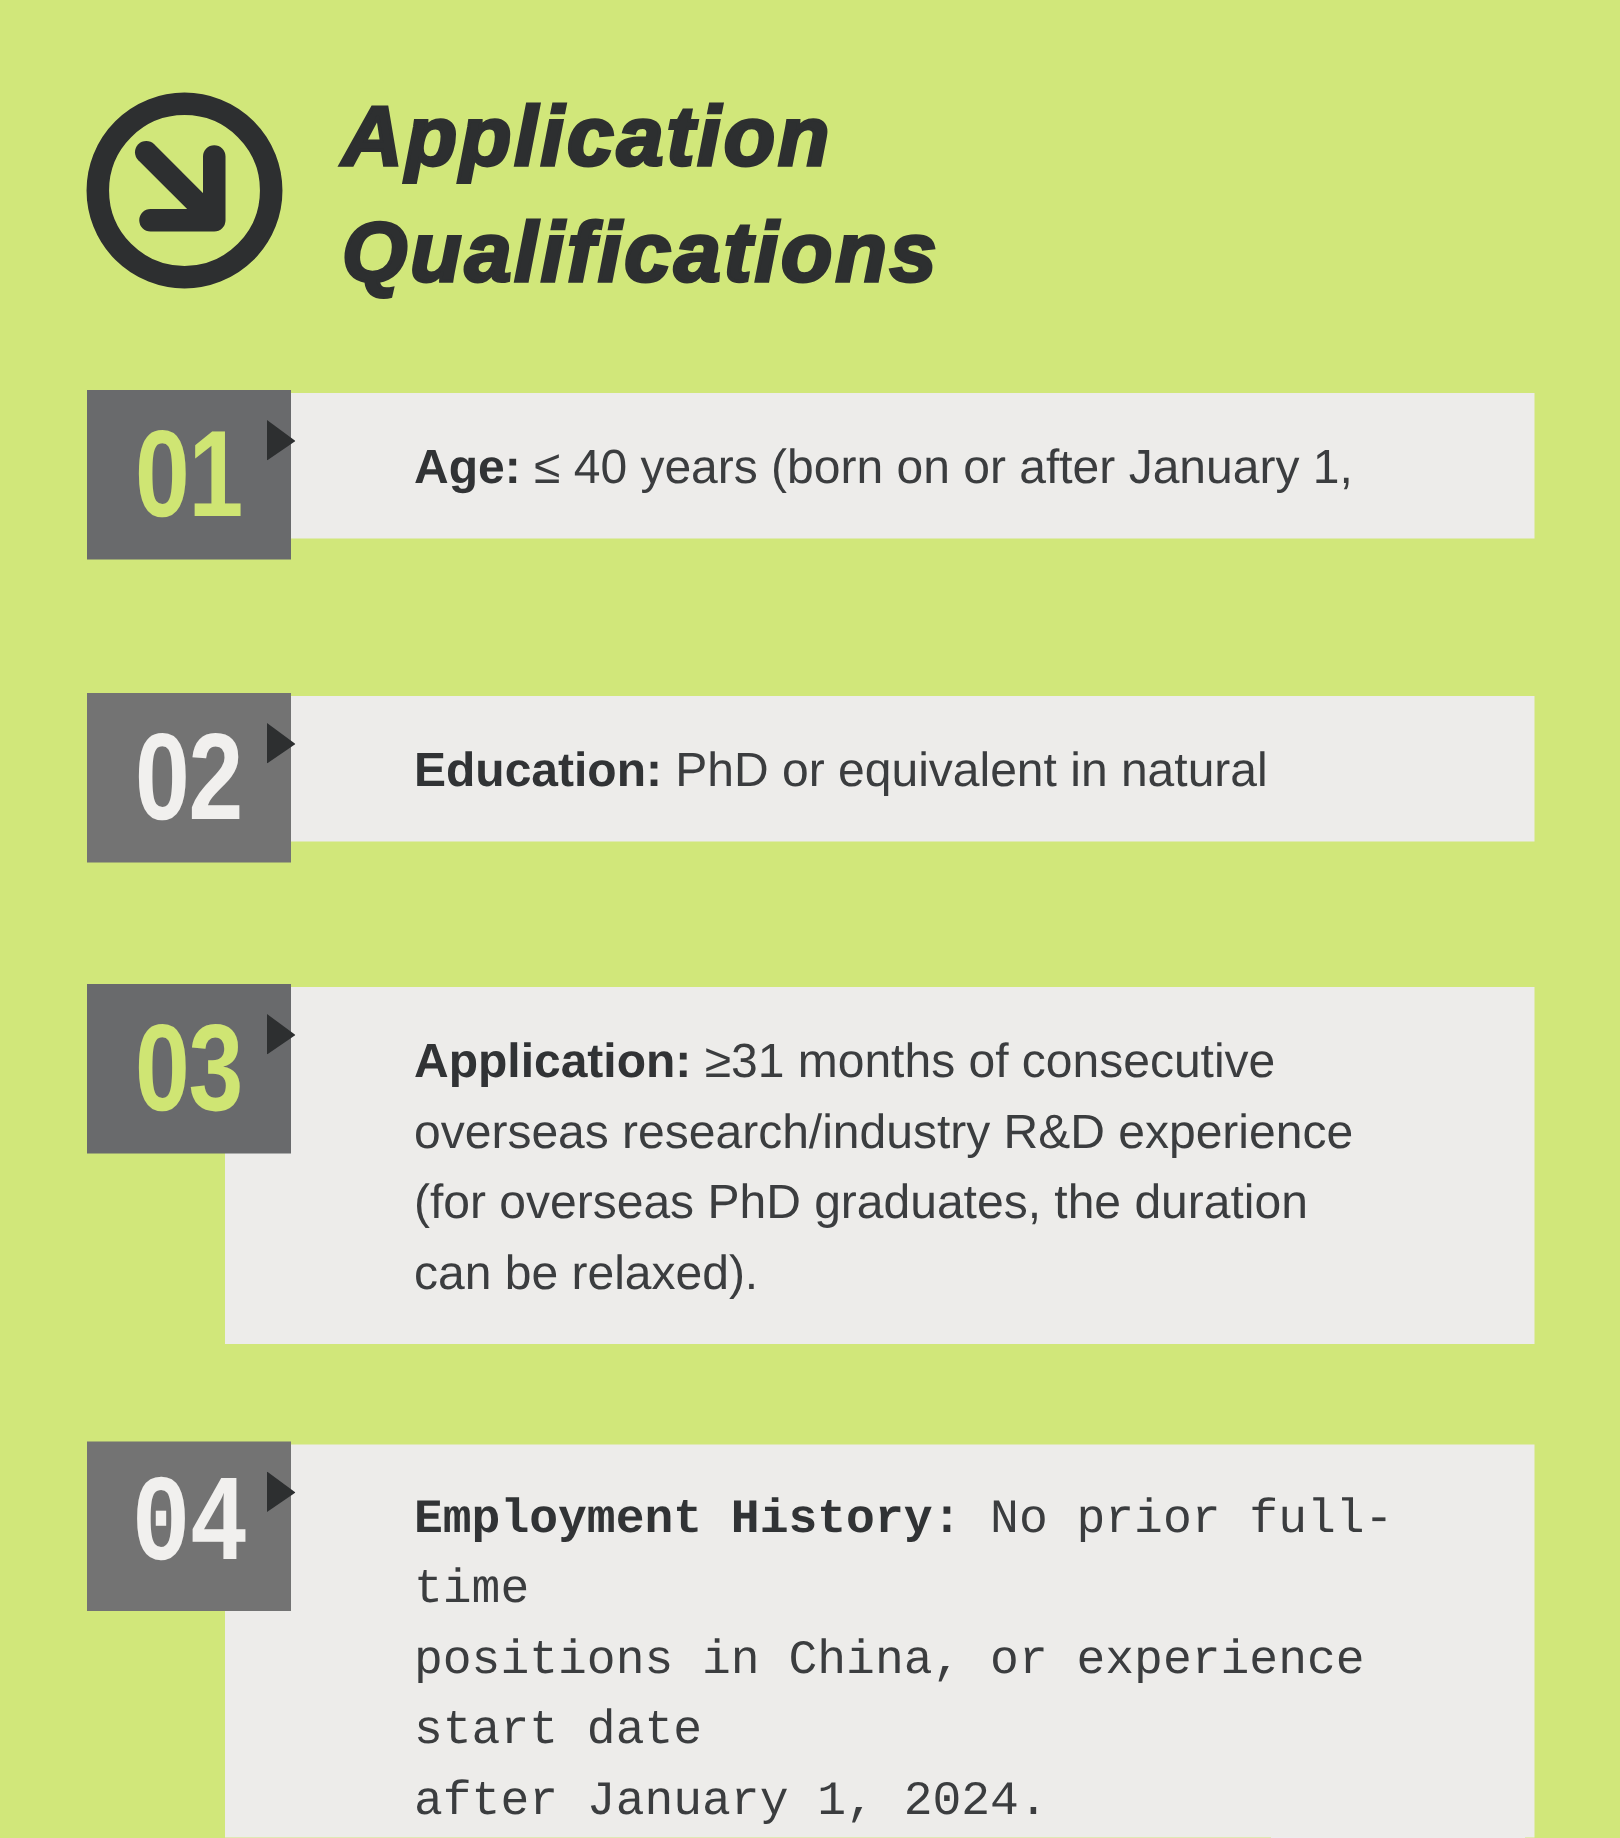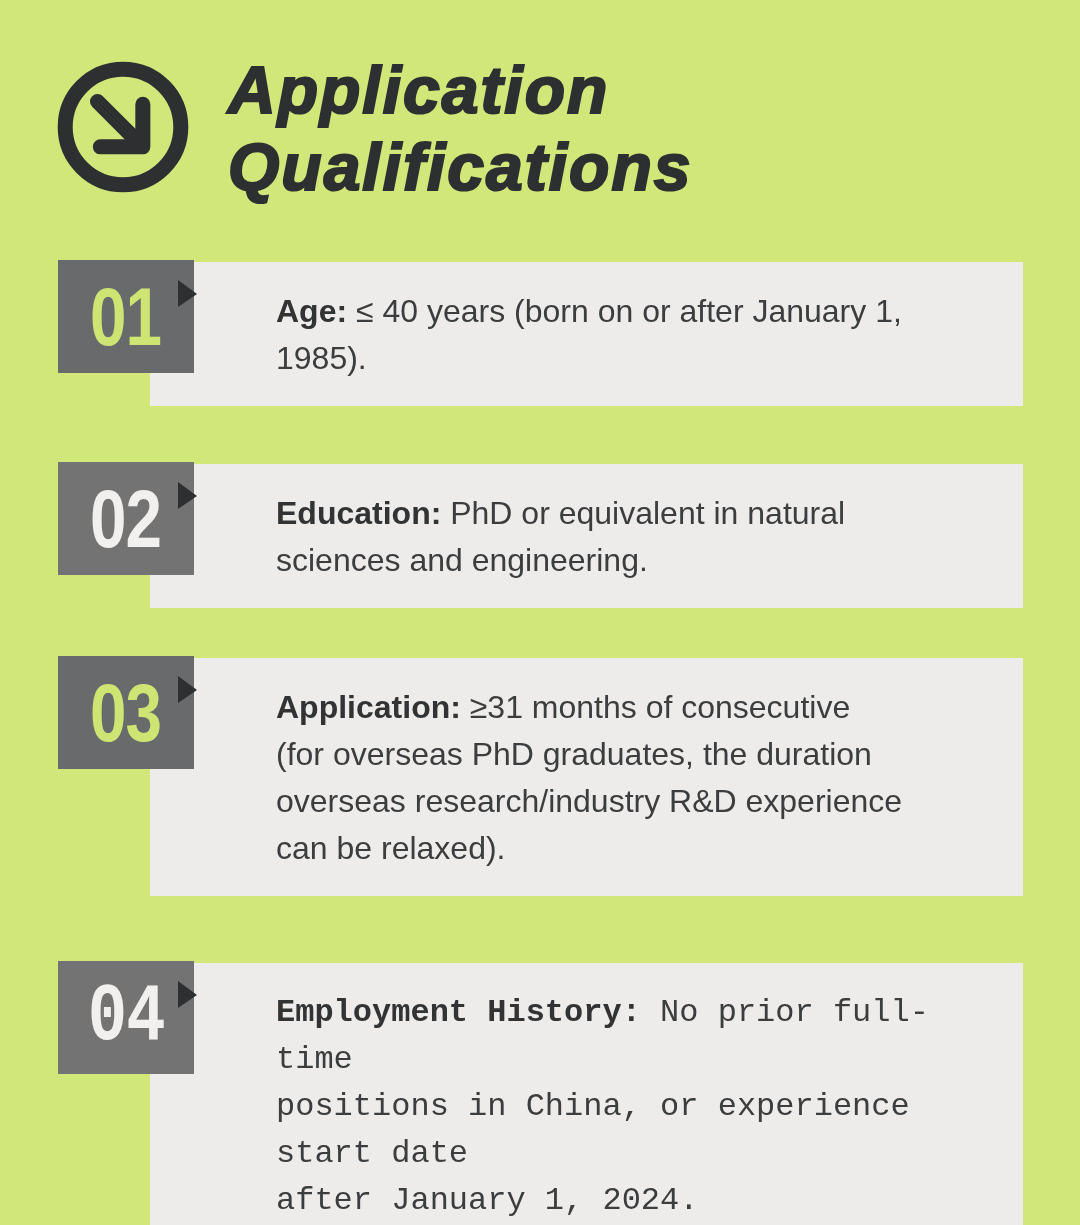--- a/index.html
+++ b/index.html
@@ -13,21 +13,21 @@
   .stage{position:absolute;inset:0;}
 
   
   .icon-wrap{
     position:absolute;left:55px;top:59px;width:136px;height:136px;
     color:#2d2f30;
   }
   .icon-wrap svg{width:100%;height:100%;display:block;}
   .title{
     position:absolute;left:228px;top:52px;
-    font-size:66px;line-height:77px;
+    font-size:56px;line-height:77px;
     font-weight:700;font-style:italic;
     letter-spacing:2px;
     color:#2d2f30;
     -webkit-text-stroke:2.2px #2d2f30;
   }
   .title div{white-space:nowrap;}
 
   
   .row{position:absolute;left:58px;right:57px;}
   .row-1{top:262px;}
@@ -89,44 +89,42 @@
     <div>Qualifications</div>
   </div>
 
   <div class="row row-1">
     <div class="badge gray">
       <span class="num">01</span>
     </div>
     <div class="pointer"></div>
     <div class="card">
       <div class="line"><b>Age:</b><span> ≤ 40 years (born on or after January 1,</span></div>
-      <div class="line">1985).</div>
     </div>
   </div>
 
   <div class="row row-2">
     <div class="badge dark">
       <span class="num">02</span>
     </div>
     <div class="pointer"></div>
     <div class="card">
       <div class="line"><b>Education:</b><span> PhD or equivalent in natural</span></div>
-      <div class="line">sciences and engineering.</div>
     </div>
   </div>
 
   <div class="row row-3">
     <div class="badge gray">
       <span class="num">03</span>
     </div>
     <div class="pointer"></div>
     <div class="card">
       <div class="line"><b>Application:</b><span> ≥31 months of consecutive</span></div>
+      <div class="line">overseas research/industry R&amp;D experience</div>
       <div class="line">(for overseas PhD graduates, the duration</div>
-      <div class="line">overseas research/industry R&amp;D experience</div>
       <div class="line">can be relaxed).</div>
     </div>
   </div>
 
   <div class="row row-4">
     <div class="badge dark">
       <span class="num">04</span>
     </div>
     <div class="pointer"></div>
     <div class="card">

